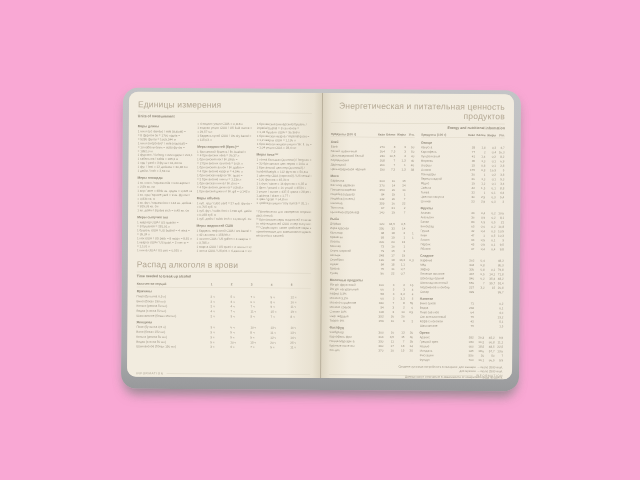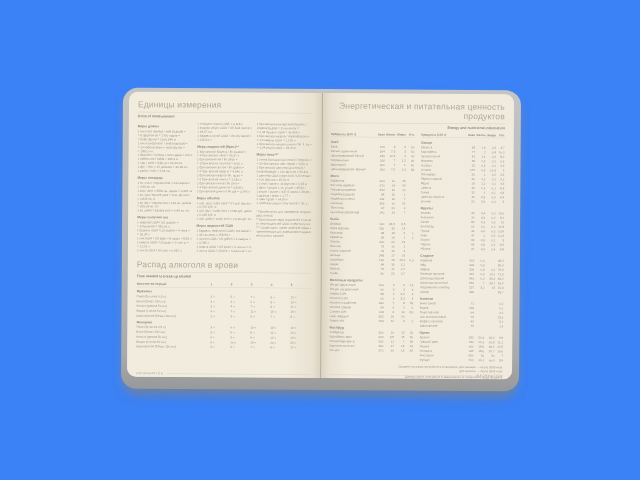--- a/index.html
+++ b/index.html
@@ -1,18 +1,18 @@
 <!DOCTYPE html>
 <html><head>
 <meta charset="utf-8">
 <style>
   html,body{margin:0;padding:0;background:#ffffff;}
   body{width:640px;height:480px;overflow:hidden;font-family:"Liberation Sans",sans-serif;
        -webkit-font-smoothing:antialiased;}
-  .scene{position:relative;width:640px;height:480px;background:#3b82f6;}
+  .scene{position:relative;width:640px;height:480px;background:#f9a8d4;}
 
   
   .notebook{position:absolute;left:122px;top:89px;width:398px;height:301px;transform:rotate(.4deg);}
   .cover{position:absolute;inset:0;border-radius:15px;
          background:linear-gradient(180deg,#c3c4c6 0%,#b7b8ba 55%,#a9aaac 88%,#98999b 100%);
          box-shadow:0 10px 12px -5px rgba(125,125,125,.65), 0 4px 8px rgba(150,150,150,.35);}
   .pages{position:absolute;left:6px;right:7px;top:4px;bottom:12px;border-radius:9px;
          background:#f1ebdf;display:flex;overflow:hidden;
          box-shadow:inset 0 0 5px rgba(90,80,60,.12);}
   .pages::after{content:"";position:absolute;left:50%;top:0;bottom:0;width:1px;background:rgba(120,108,85,.35);}

